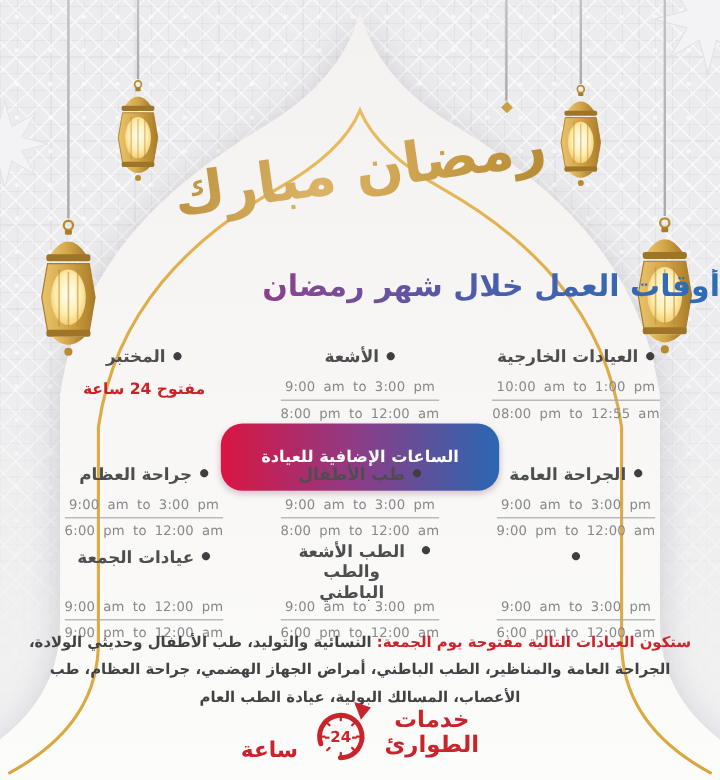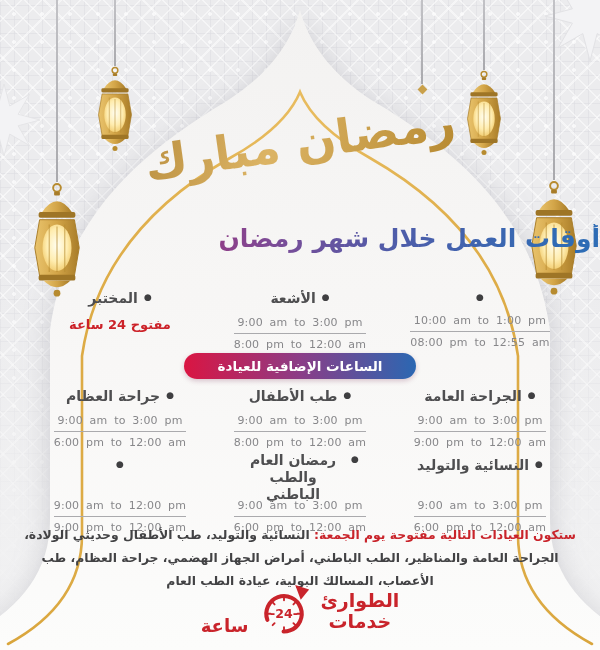--- a/index.html
+++ b/index.html
@@ -46,21 +46,21 @@
   .dept-name .bullet{font-size:9px;line-height:1.7;color:#3f3f41;}
   .nm-narrow{max-width:104px;}
   .name-wrap{display:flex;justify-content:center;}
   .tall .name-wrap{height:38px;align-items:flex-start;}
   .tall .pad{padding-top:5px;}
   .times{margin-top:9px;font-size:11px;color:#87878a;text-align:center;direction:ltr;letter-spacing:.2px;word-spacing:3px;}
   .t1{border-bottom:1.4px solid #aaaaad;padding-bottom:4px;margin-bottom:4px;}
   .open24{margin-top:10px;font-size:13px;font-weight:700;color:#cc2229;direction:rtl;}
 
   .banner-row{position:absolute;top:353px;left:0;right:0;display:flex;justify-content:center;}
-  .banner{padding:5px 34px;border-radius:18px;color:#ffffff;font-size:13.5px;font-weight:700;direction:rtl;
+  .banner{padding:20px 34px;border-radius:18px;color:#ffffff;font-size:13.5px;font-weight:700;direction:rtl;
     background:linear-gradient(to right,#da1542 0%,#8b3d87 50%,#2b67b2 100%);
     box-shadow:0 2px 5px rgba(120,40,80,.25);}
 
   .note{position:absolute;top:524px;left:24px;right:24px;margin:0;text-align:center;direction:rtl;
     font-size:12.4px;line-height:1.85;color:#424244;font-weight:700;}
   .note-lead{color:#c9242b;font-weight:700;}
 
   .badge{position:absolute;top:582px;left:0;right:0;display:flex;justify-content:center;align-items:center;gap:9px;direction:rtl;}
   .badge-title{color:#c9242b;font-weight:700;font-size:19px;line-height:1.1;text-align:center;direction:rtl;}
   .badge-unit{color:#c9242b;font-weight:700;font-size:18px;align-self:flex-end;margin-bottom:4px;}
@@ -178,20 +178,21 @@
   <div class="content">
 
     <div class="calligraphy">رمضان مبارك</div>
 
     <h1 class="title">أوقات العمل خلال شهر رمضان</h1>
 
     <div class="grid grid-1">
       <div class="dept">
         <div class="dept-name">
             <span class="bullet">●</span>
+            <span>العيادات الخارجية</span>
           </div>
         <div class="times">
             <div class="t1">10:00 am to 1:00 pm</div>
             <div>08:00 pm to 12:55 am</div>
           </div>
       </div>
       <div class="dept">
         <div class="dept-name">
             <span class="bullet">●</span>
             <span>الأشعة</span>
@@ -239,63 +240,63 @@
         <div class="dept-name">
             <span class="bullet">●</span>
             <span>جراحة العظام</span>
           </div>
         <div class="times">
             <div class="t1">9:00 am to 3:00 pm</div>
             <div>6:00 pm to 12:00 am</div>
           </div>
       </div>
 
-      <div class="dept tall">
-        <div class="name-wrap">
-            <div class="dept-name pad">
-              <span class="bullet">●</span>
-              <span>النسائية والتوليد</span>
-            </div>
-          </div>
-        <div class="times">
-            <div class="t1">9:00 am to 3:00 pm</div>
-            <div>6:00 pm to 12:00 am</div>
-          </div>
-      </div>
-      <div class="dept tall">
-        <div class="name-wrap">
-            <div class="dept-name">
-              <span class="bullet">●</span>
-              <span class="nm-narrow">رمضان العام والطب الباطني</span>
-            </div>
-          </div>
-        <div class="times">
-            <div class="t1">9:00 am to 3:00 pm</div>
-            <div>6:00 pm to 12:00 am</div>
-          </div>
-      </div>
       <div class="dept tall">
         <div class="name-wrap">
             <div class="dept-name pad">
               <span class="bullet">●</span>
             </div>
           </div>
         <div class="times">
+            <div class="t1">9:00 am to 3:00 pm</div>
+            <div>6:00 pm to 12:00 am</div>
+          </div>
+      </div>
+      <div class="dept tall">
+        <div class="name-wrap">
+            <div class="dept-name">
+              <span class="bullet">●</span>
+              <span class="nm-narrow">الطب الأشعة والطب الباطني</span>
+            </div>
+          </div>
+        <div class="times">
+            <div class="t1">9:00 am to 3:00 pm</div>
+            <div>6:00 pm to 12:00 am</div>
+          </div>
+      </div>
+      <div class="dept tall">
+        <div class="name-wrap">
+            <div class="dept-name pad">
+              <span class="bullet">●</span>
+              <span>عيادات الجمعة</span>
+            </div>
+          </div>
+        <div class="times">
             <div class="t1">9:00 am to 12:00 pm</div>
             <div>9:00 pm to 12:00 am</div>
           </div>
       </div>
     </div>
 
     <p class="note"><span class="note-lead">ستكون العيادات التالية مفتوحة يوم الجمعة:</span> <span>النسائية والتوليد، طب الأطفال وحديثي الولادة، الجراحة العامة والمناظير، الطب الباطني، أمراض الجهاز الهضمي، جراحة العظام، طب الأعصاب، المسالك البولية، عيادة الطب العام</span></p>
 
     <div class="badge">
       <div class="badge-title">
+        <div>خدمات</div>
         <div>الطوارئ</div>
-        <div>خدمات</div>
       </div>
       <svg width="54" height="58" viewBox="0 0 58 62">
         <circle cx="29" cy="34" r="19" fill="none" stroke="#c9242b" stroke-width="4.4" stroke-dasharray="96 30" transform="rotate(-200 29 34)" stroke-linecap="round"></circle>
         <polygon points="41,3 56,8 47,19" fill="#c9242b"></polygon>
         <g stroke="#c9242b" stroke-width="2" stroke-linecap="round">
           <line x1="29" y1="19.5" x2="29" y2="16.5"></line>
           <line x1="29" y1="48.5" x2="29" y2="51.5"></line>
           <line x1="14.5" y1="34" x2="11.5" y2="34"></line>
           <line x1="43.5" y1="34" x2="46.5" y2="34"></line>
           <line x1="18.9" y1="23.9" x2="16.8" y2="21.8"></line>

